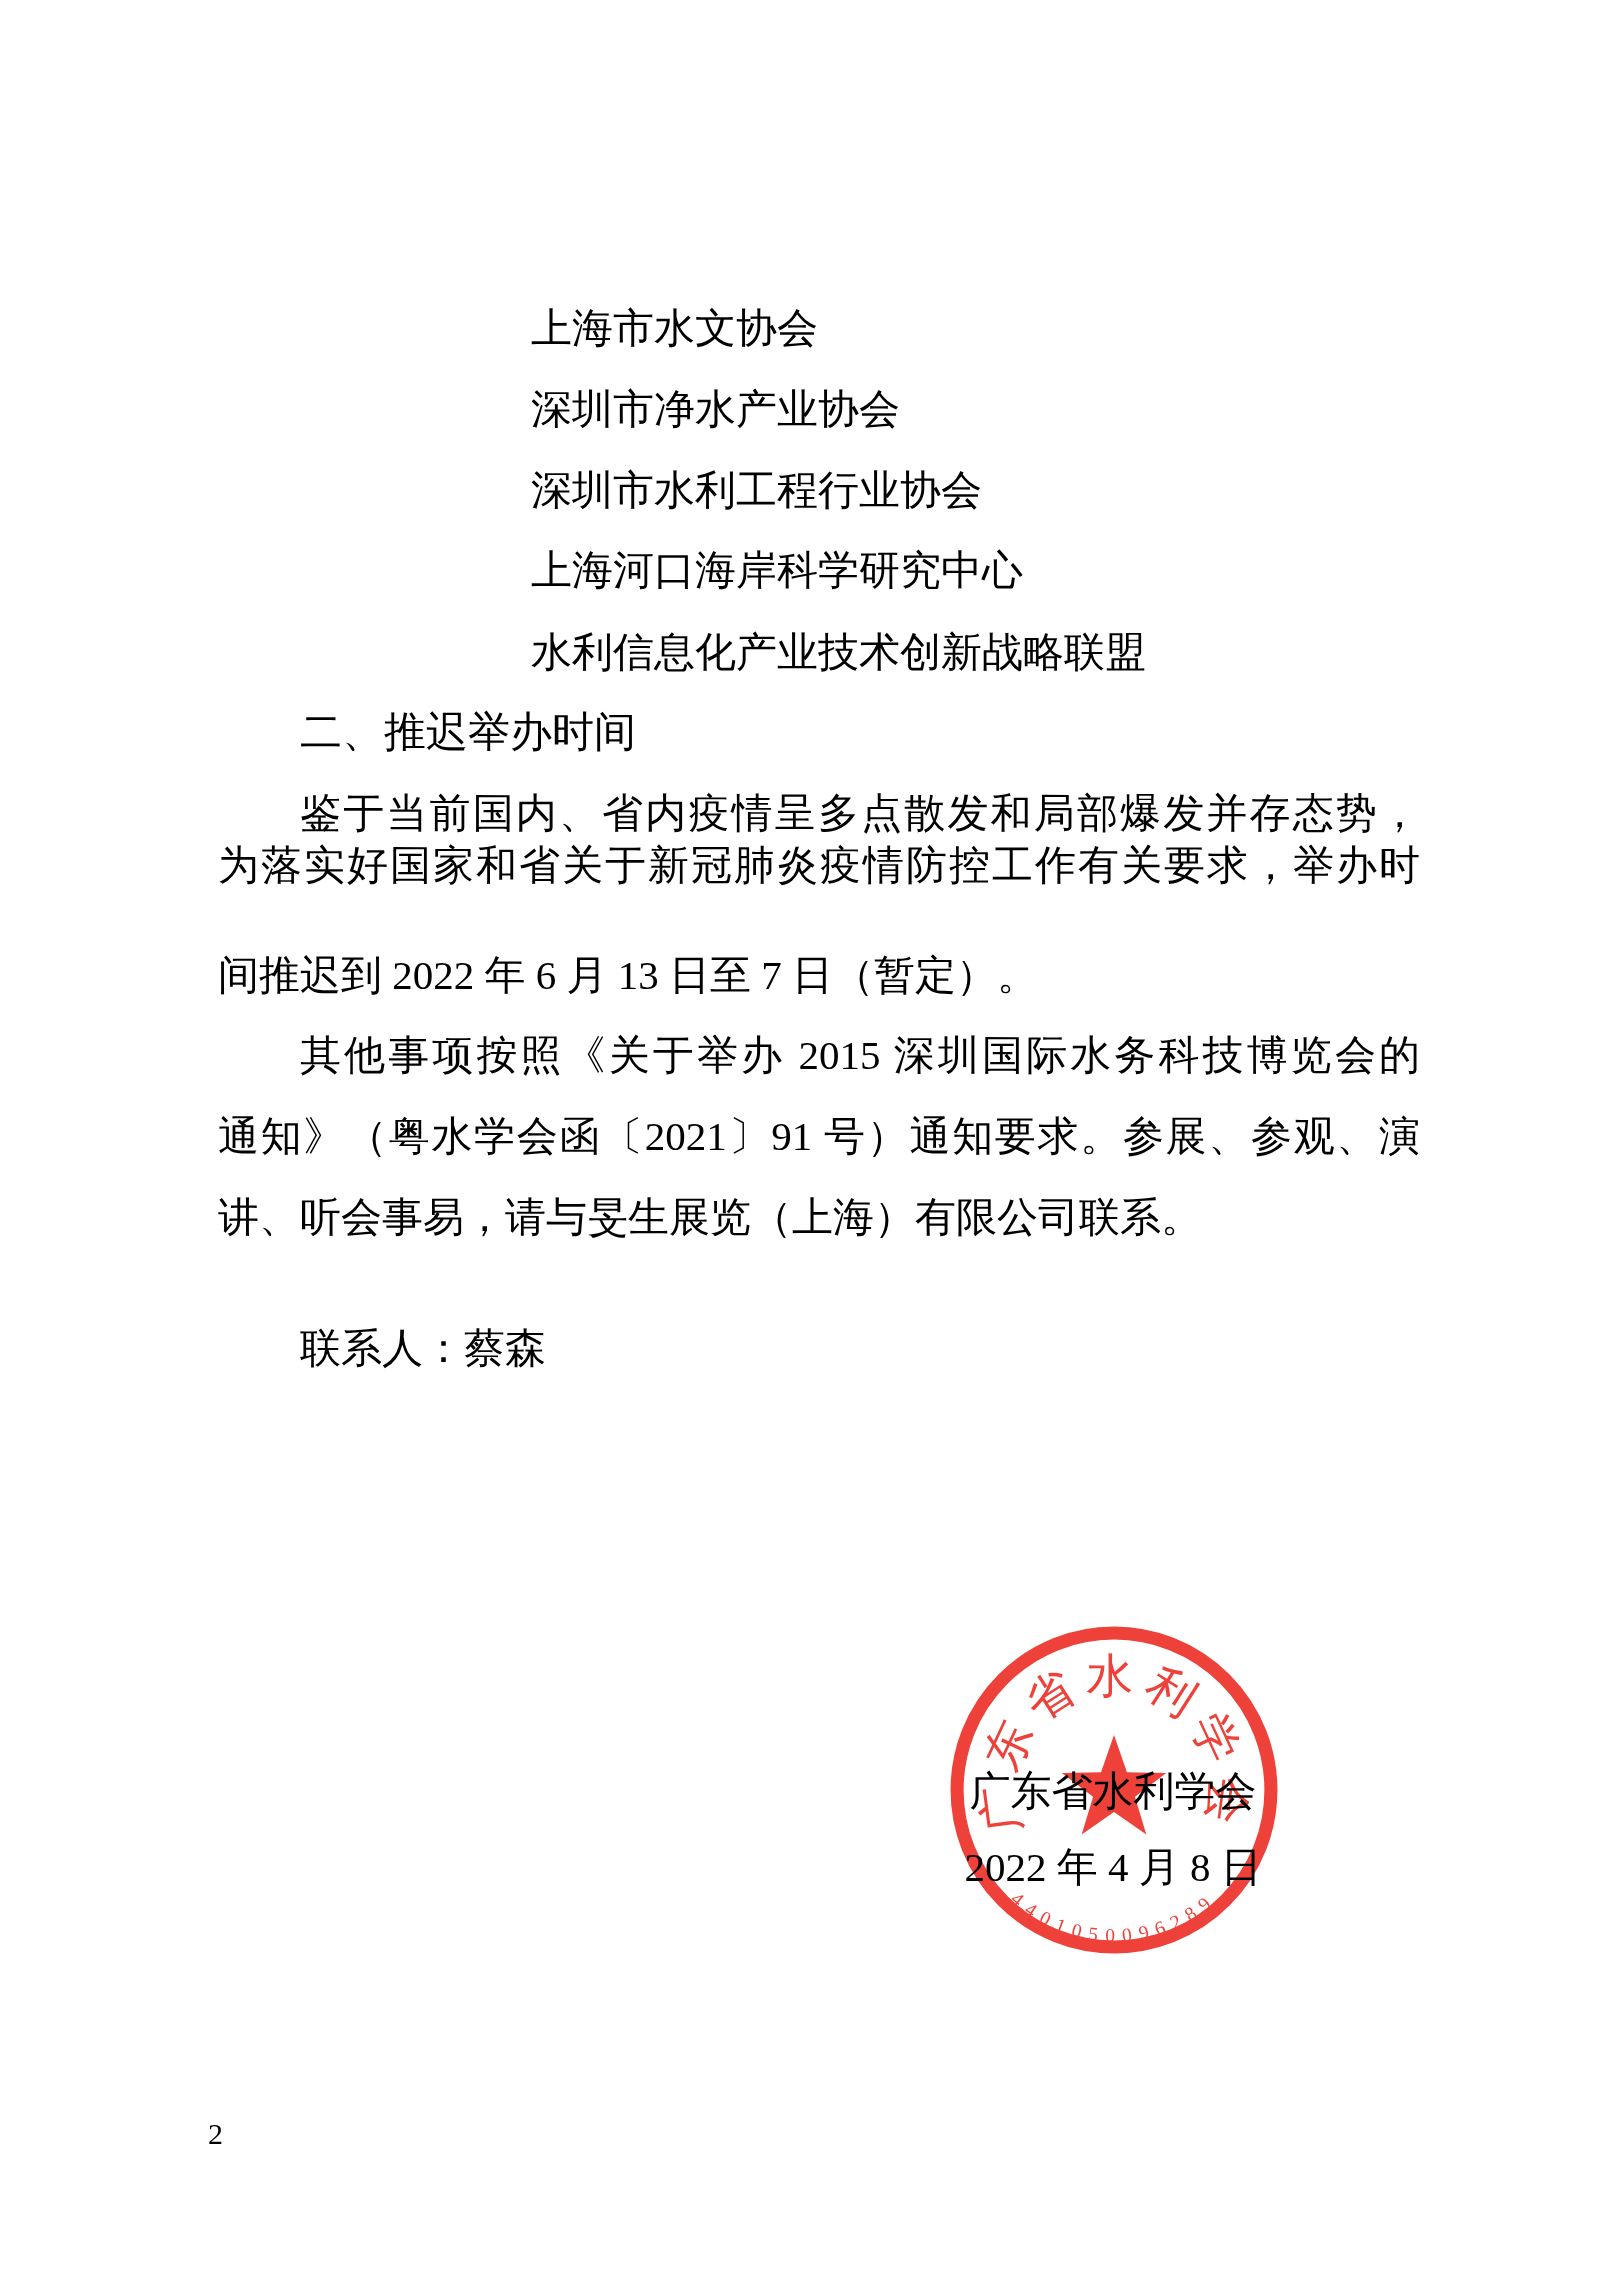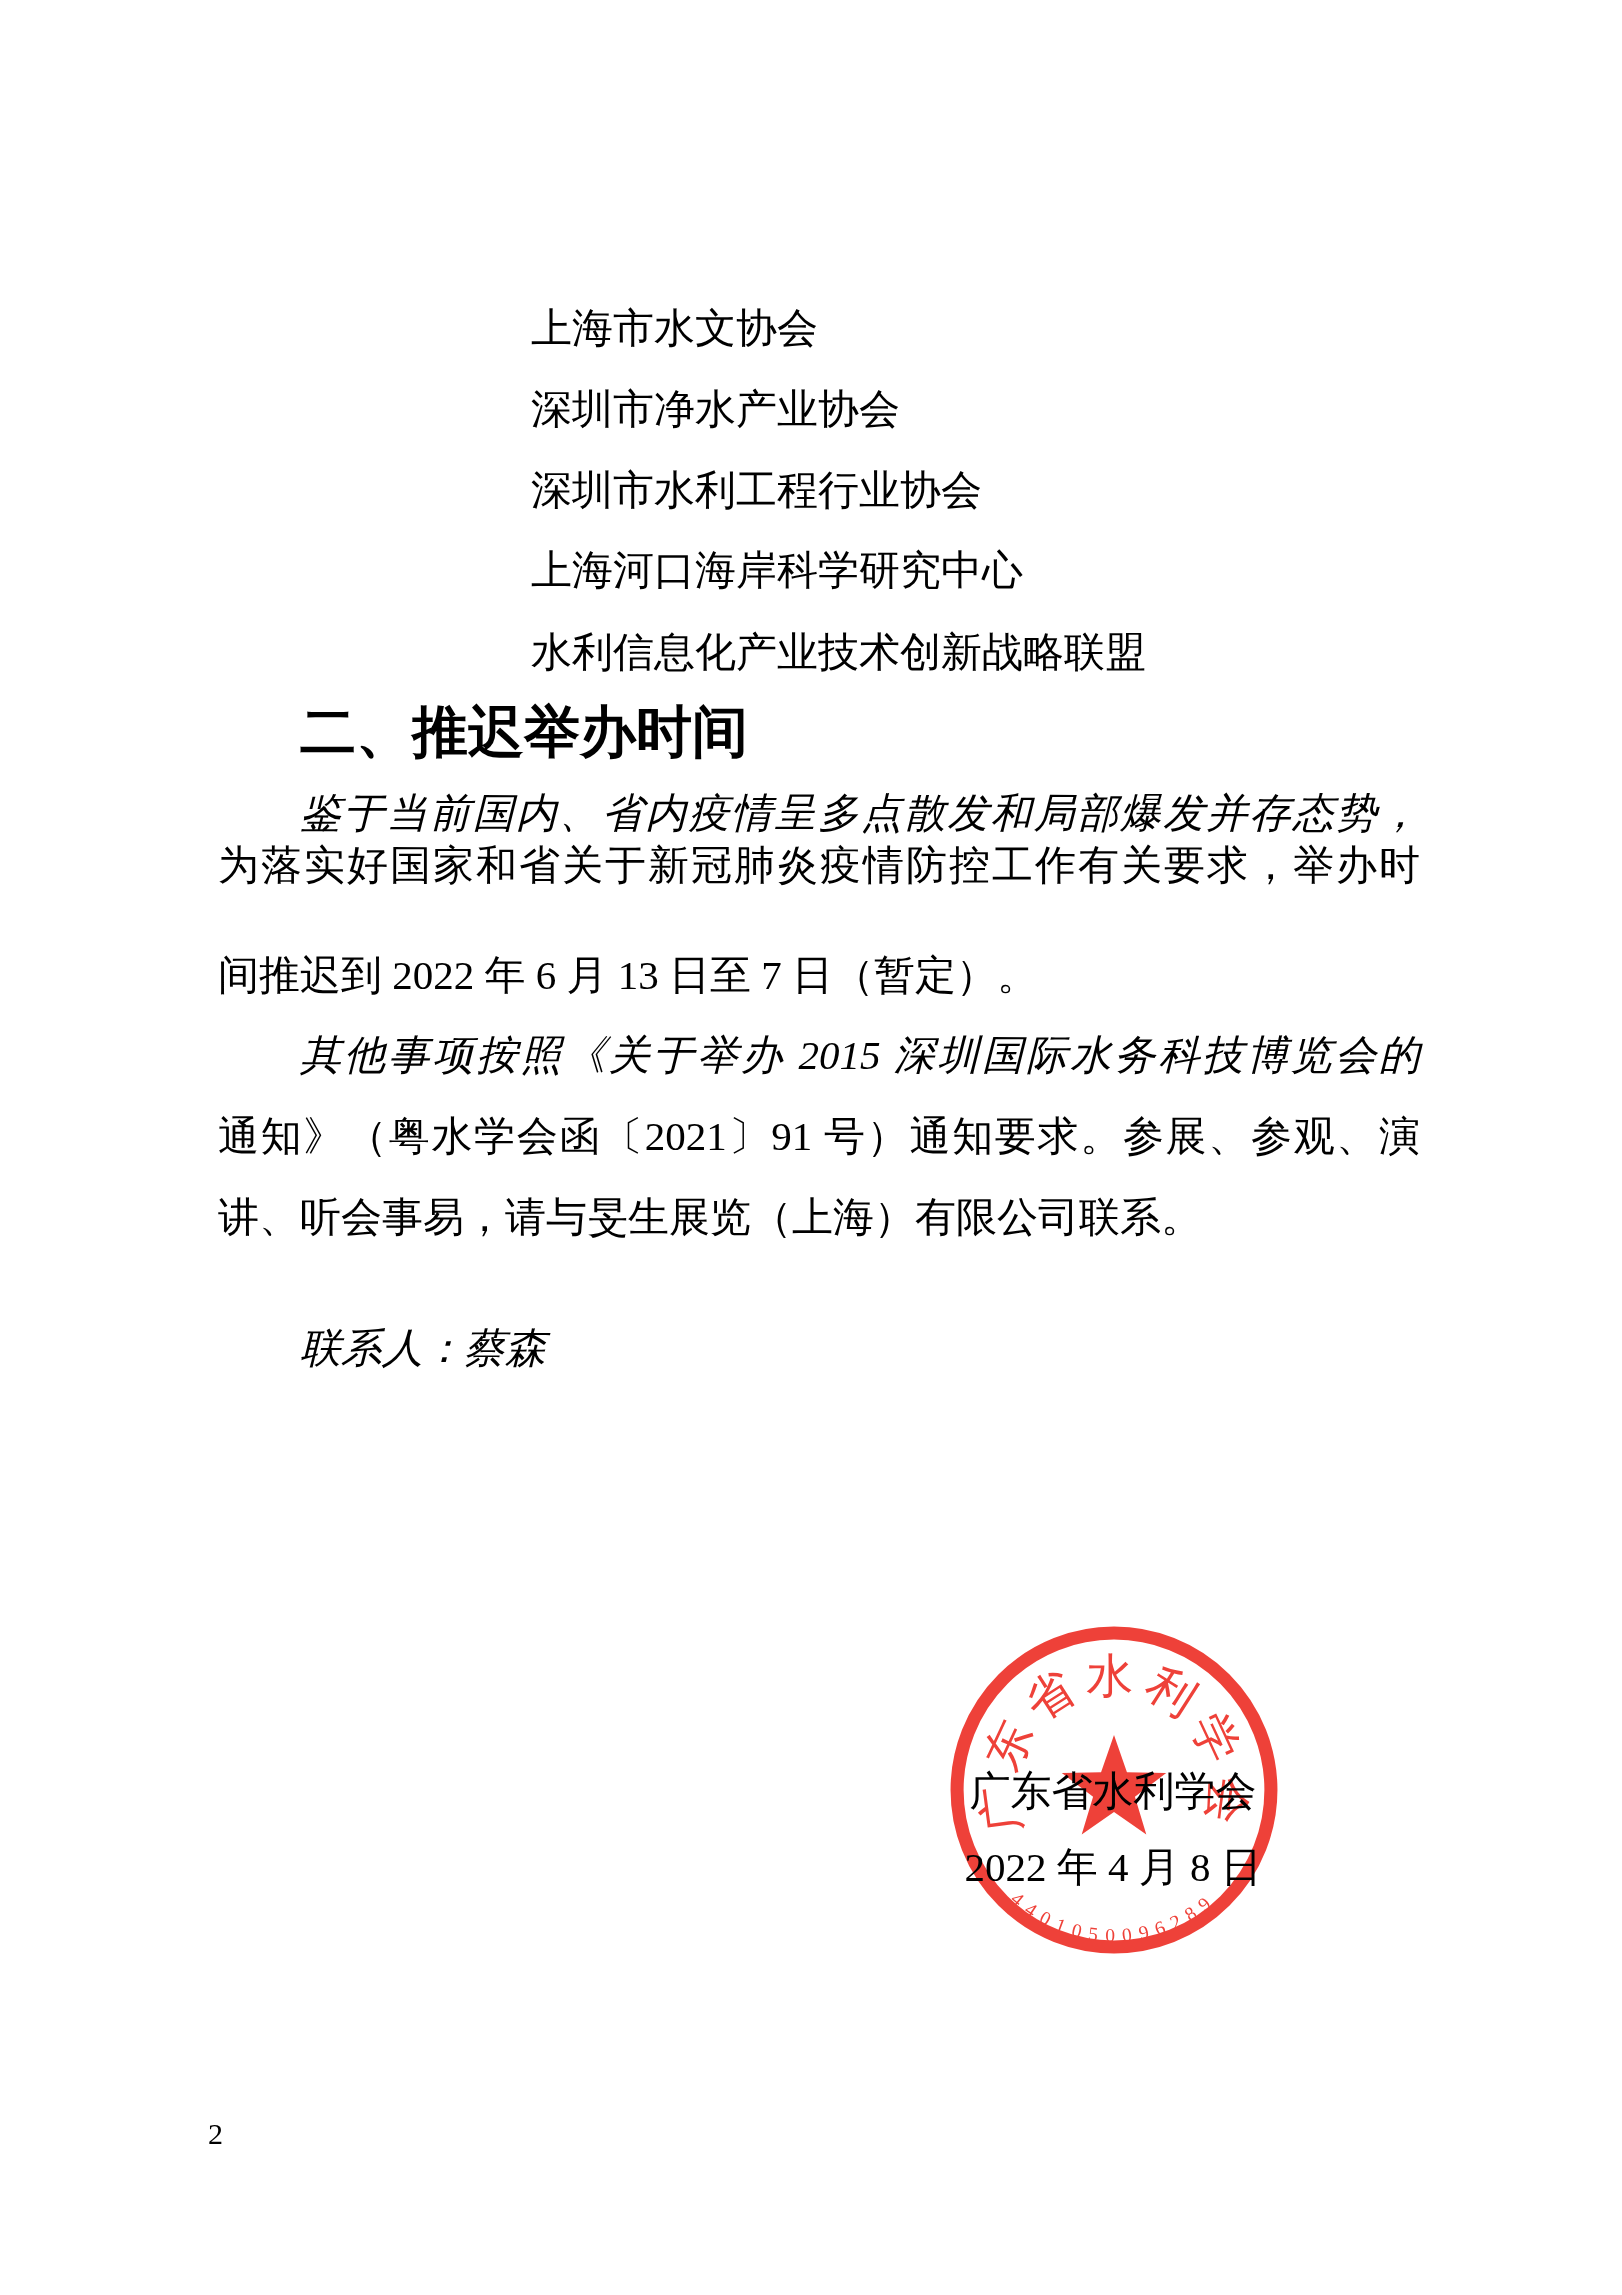--- a/index.html
+++ b/index.html
@@ -6,26 +6,26 @@
   body{
     width:1623px;height:2295px;position:relative;background:#ffffff;
     font-family:"Liberation Serif", serif;color:#000;
     overflow:hidden;
   }
   .line{
     position:absolute;left:218px;width:1202px;height:82px;
     line-height:82px;font-size:41px;white-space:nowrap;
   }
   .just{white-space:normal;text-align:justify;text-align-last:justify;}
-  .indent{text-indent:82px;font-style:italic;}
+  .indent{text-indent:82px;}
   .org{padding-left:313px;}
   .heading{
-    text-indent:82px;font-weight:700;
+    text-indent:82px;font-weight:400;
     font-family:"Liberation Sans", sans-serif;
-    font-size:56px;
+    font-size:42px;
   }
   .sig-line{
     position:absolute;left:943px;width:340px;height:82px;
     line-height:82px;font-size:41px;text-align:center;white-space:nowrap;
   }
   .page-num{
     position:absolute;left:208px;top:2114px;height:39px;line-height:39px;
     font-size:30px;
   }
   .seal{

